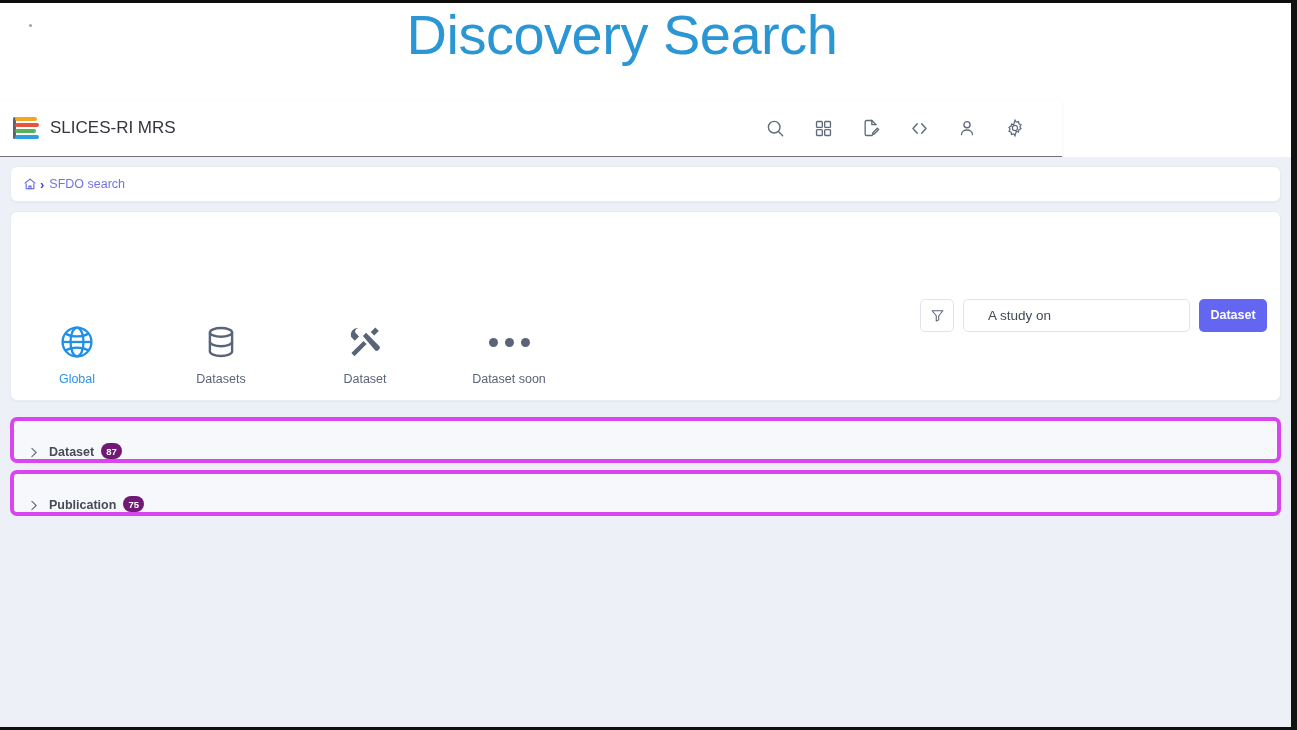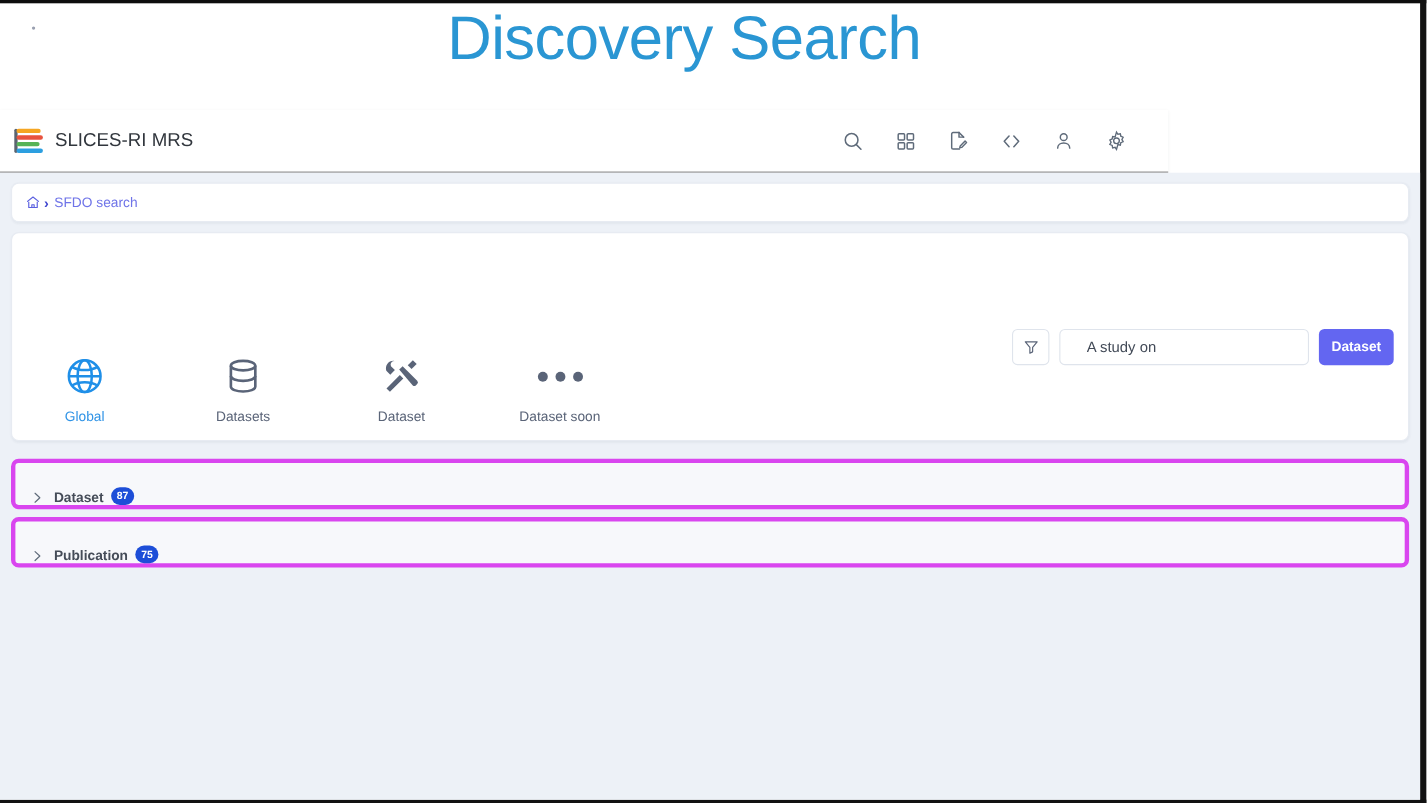--- a/index.html
+++ b/index.html
@@ -283,21 +283,21 @@
   .accordion .acc-title {
     font-size: 12.5px;
     font-weight: 700;
     color: #454c58;
   }
   .badge {
     margin-left: 7px;
     min-width: 19px; height: 16px;
     padding: 0 5px;
     border-radius: 9px;
-    background: #1d4ed8;
+    background: #701a75;
     color: #ffffff;
     font-size: 9.5px;
     font-weight: 700;
     display: inline-flex;
     align-items: center;
     justify-content: center;
   }
 </style>
 </head>
 <body>

